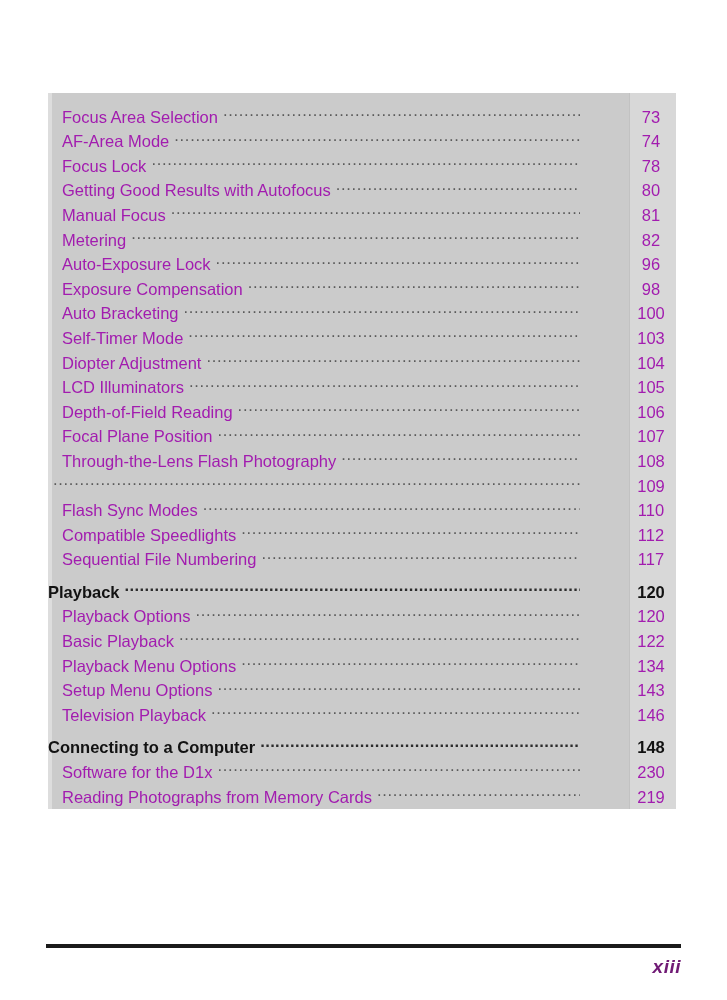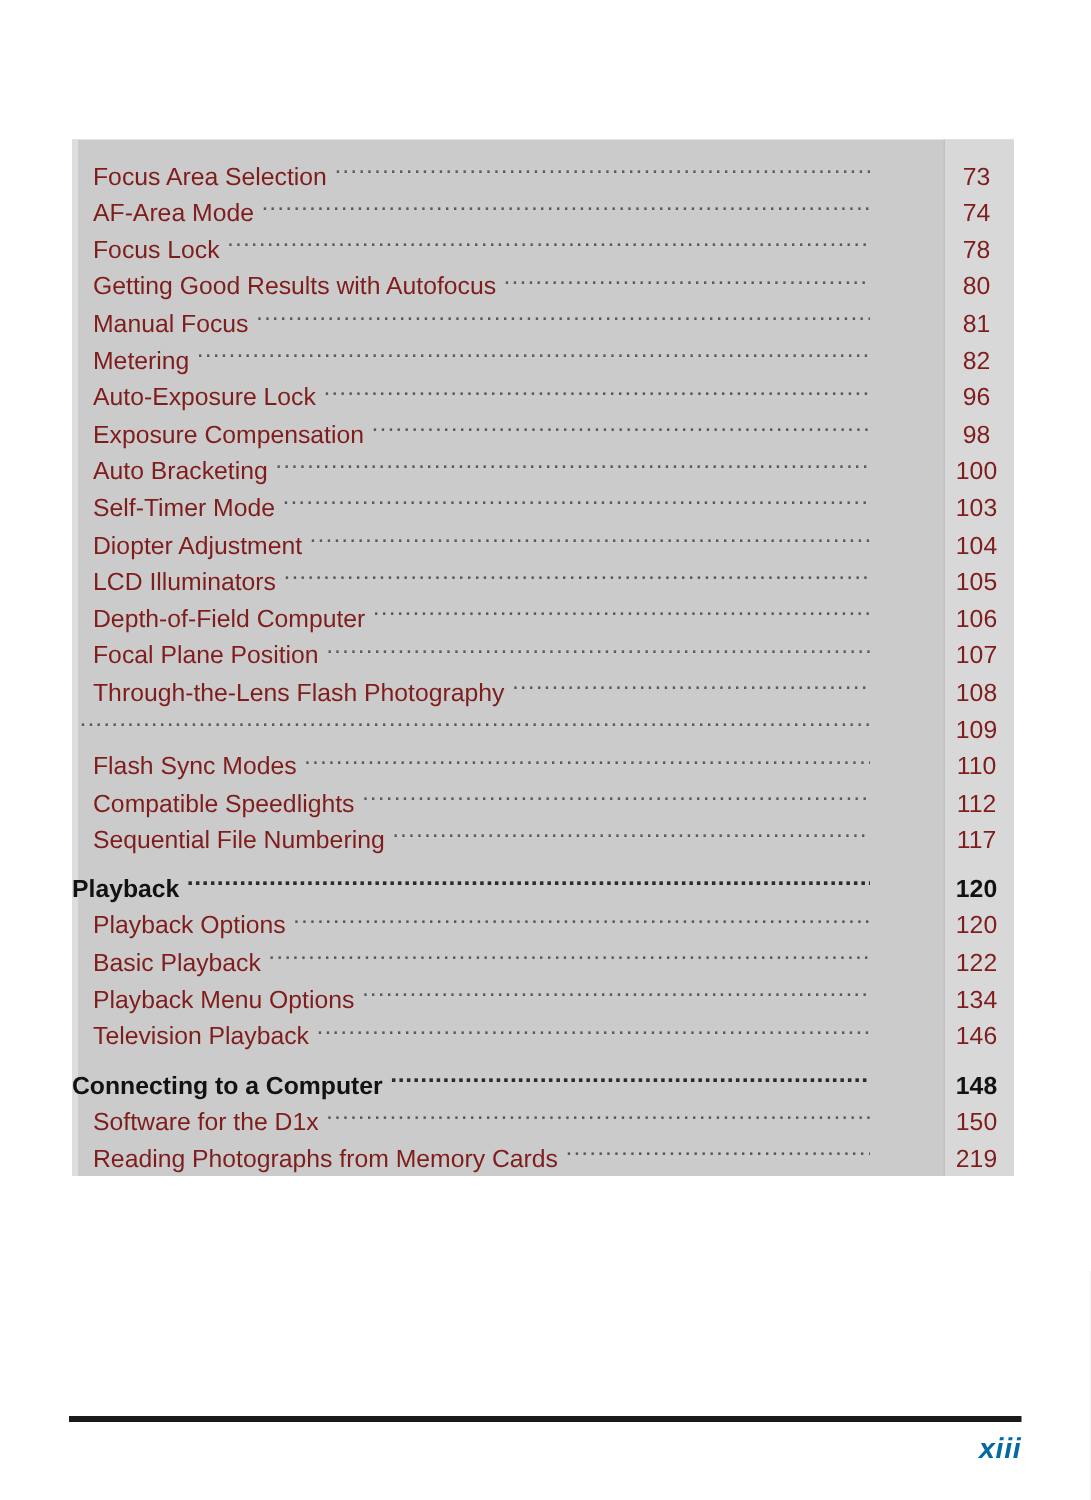--- a/index.html
+++ b/index.html
@@ -59,21 +59,21 @@
   #toc-list {
     position: relative;
     z-index: 2;
   }
 
   .toc-row {
     display: flex;
     align-items: baseline;
     height: 24.6px;
     box-sizing: border-box;
-    color: #7f1d1d;
+    color: #a21caf;
     font-size: 16.5px;
     line-height: 24.6px;
     white-space: nowrap;
   }
 
   .toc-row .title {
     flex: 0 0 auto;
     padding-left: 14px;
   }
   .toc-row.level1 .title {
@@ -143,21 +143,21 @@
   #footer-rule {
     height: 4px;
     background: #1a1a1a;
     width: 100%;
   }
   #footer-pageno {
     text-align: right;
     font-weight: bold;
     font-style: italic;
     font-size: 19px;
-    color: #0369a1;
+    color: #701a75;
     margin-top: 8px;
     letter-spacing: 0.5px;
   }
 </style>
 </head>
 <body>
 
 <div id="toc-panel">
   <div id="pagecol-band"></div>
   <div id="pagecol-rule"></div>
@@ -216,21 +216,21 @@
         <span class="title">Diopter Adjustment</span>
         <span class="leader"></span>
         <span class="pageno">104</span>
       </div>
       <div class="toc-row level2">
         <span class="title">LCD Illuminators</span>
         <span class="leader"></span>
         <span class="pageno">105</span>
       </div>
       <div class="toc-row level2">
-        <span class="title">Depth-of-Field Computer</span>
+        <span class="title">Depth-of-Field Reading</span>
         <span class="leader"></span>
         <span class="pageno">106</span>
       </div>
       <div class="toc-row level2">
         <span class="title">Focal Plane Position</span>
         <span class="leader"></span>
         <span class="pageno">107</span>
       </div>
       <div class="toc-row level2">
         <span class="title">Through-the-Lens Flash Photography</span>
@@ -270,33 +270,38 @@
         <span class="title">Basic Playback</span>
         <span class="leader"></span>
         <span class="pageno">122</span>
       </div>
       <div class="toc-row level2">
         <span class="title">Playback Menu Options</span>
         <span class="leader"></span>
         <span class="pageno">134</span>
       </div>
       <div class="toc-row level2">
+        <span class="title">Setup Menu Options</span>
+        <span class="leader"></span>
+        <span class="pageno">143</span>
+      </div>
+      <div class="toc-row level2">
         <span class="title">Television Playback</span>
         <span class="leader"></span>
         <span class="pageno">146</span>
       </div>
       <div class="toc-row level1 section-gap">
         <span class="title">Connecting to a Computer</span>
         <span class="leader"></span>
         <span class="pageno">148</span>
       </div>
       <div class="toc-row level2">
         <span class="title">Software for the D1x</span>
         <span class="leader"></span>
-        <span class="pageno">150</span>
+        <span class="pageno">230</span>
       </div>
       <div class="toc-row level2">
         <span class="title">Reading Photographs from Memory Cards</span>
         <span class="leader"></span>
         <span class="pageno">219</span>
       </div>
     </div>
 </div>
 
 <div id="footer">

